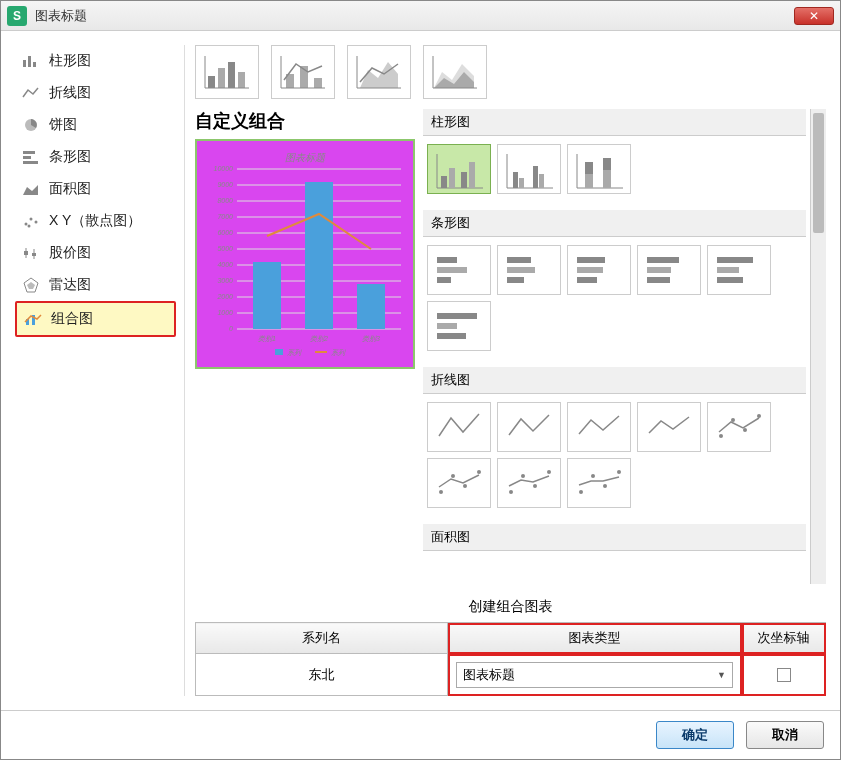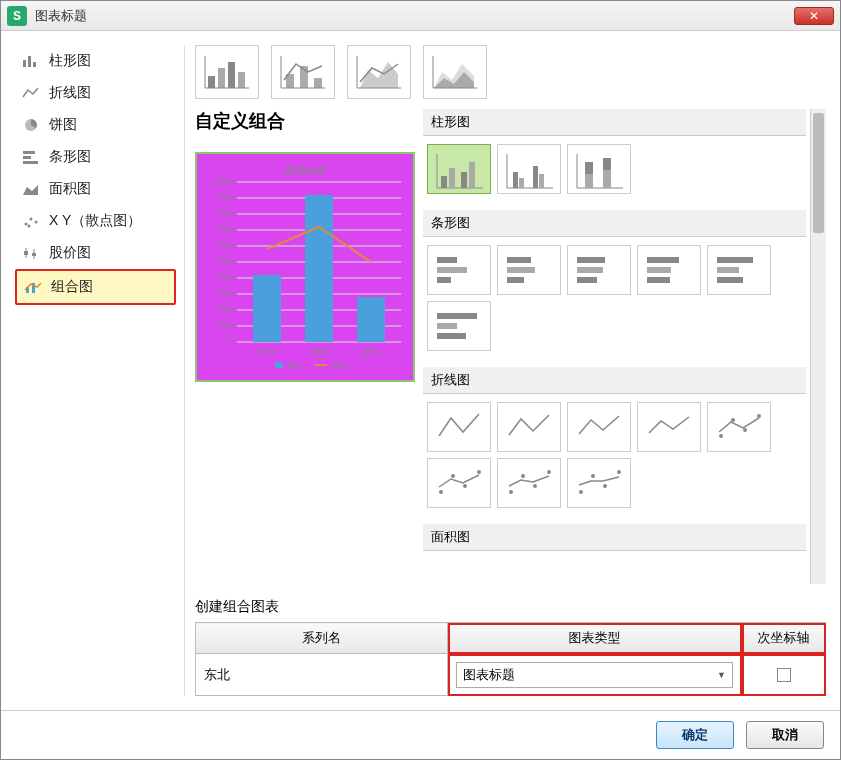--- a/index.html
+++ b/index.html
@@ -20,34 +20,34 @@
 .sidebar-item.selected { background: #fef9c3; border: 2px solid #d22; border-radius: 2px; }
 
 .main { flex: 1; display: flex; flex-direction: column; overflow: hidden; }
 
 .thumb-row { display: flex; gap: 12px; margin-bottom: 10px; }
 .thumb { width: 64px; height: 54px; border: 1px solid #ccc; background: #fff; display: flex; align-items: center; justify-content: center; }
 
 .content-split { flex: 1; display: flex; gap: 8px; overflow: hidden; }
 
 .left-col { width: 220px; display: flex; flex-direction: column; }
-.section-title { font-size: 18px; font-weight: bold; margin-bottom: 19px; }
+.section-title { font-size: 18px; font-weight: bold; margin-bottom: 6px; }
 .preview { flex: 0 0 auto; border: 2px solid #8cc76c; background: #d946ef; padding: 8px; height: 230px; font-style: italic; }
 
 .right-col { flex: 1; display: flex; overflow: hidden; }
 .gallery-scroll { flex: 1; overflow-y: auto; padding-right: 4px; }
 .gallery-cat { margin-bottom: 8px; }
 .gallery-cat-header { background: #f0f0f0; padding: 4px 8px; font-size: 13px; border-bottom: 1px solid #ccc; }
 .gallery-items { display: flex; flex-wrap: wrap; gap: 6px; padding: 8px 4px; }
 .gallery-item { width: 64px; height: 50px; border: 1px solid #ccc; background: #fff; cursor: pointer; display: flex; align-items: center; justify-content: center; }
 .gallery-item.selected { background: #c8e8a8; border: 1px solid #7ab050; }
 .vscroll-track { width: 16px; background: #eee; border-left: 1px solid #ccc; position: relative; }
 .vscroll-thumb { position: absolute; left: 2px; right: 2px; top: 4px; height: 120px; background: #bbb; border-radius: 2px; }
 
-.combo-section { margin-top: 14px; }
+.combo-section { margin-top: 14px; text-align: center; }
 .combo-label { font-size: 14px; margin-bottom: 6px; }
 .combo-table { width: 100%; border-collapse: collapse; }
 .combo-table th { background: linear-gradient(#fafafa,#e8e8e8); border: 1px solid #bbb; padding: 6px; font-weight: normal; font-size: 13px; }
 .combo-table td { border: 1px solid #bbb; padding: 4px 8px; font-size: 13px; height: 42px; }
 .select-box { width: 100%; border: 1px solid #aaa; padding: 3px 6px; background: #fff; display: flex; justify-content: space-between; align-items: center; cursor: pointer; }
 .select-box .caret { font-size: 9px; color: #555; }
 .check { width: 14px; height: 14px; border: 1px solid #888; background: #fff; display: inline-block; vertical-align: middle; position: relative; }
 .check.checked::after { content: "✓"; position: absolute; top: -3px; left: 1px; color: #3a6bd4; font-size: 12px; }
 .hl-cell { outline: 2px solid #d22; outline-offset: -2px; }
 
@@ -131,20 +131,29 @@
         <div class="sidebar-item">
           <span class="icon">
             <svg width="18" height="14">
               <line x1="4" y1="2" x2="4" y2="12" stroke="#888"></line>
               <rect x="2" y="5" width="4" height="4" fill="#888"></rect>
               <line x1="12" y1="3" x2="12" y2="13" stroke="#888"></line>
               <rect x="10" y="7" width="4" height="3" fill="#888"></rect>
             </svg>
           </span>
           <span>股价图</span>
+        </div>
+        <div class="sidebar-item">
+          <span class="icon">
+            <svg width="16" height="16">
+              <polygon points="8,1 15,6 12,15 4,15 1,6" fill="none" stroke="#888"></polygon>
+              <polygon points="8,5 12,8 10,12 6,12 4,8" fill="#bbb"></polygon>
+            </svg>
+          </span>
+          <span>雷达图</span>
         </div>
         <div class="sidebar-item selected">
           <span class="icon">
             <svg width="18" height="14">
               <rect x="2" y="7" width="3" height="6" fill="#4aa0dc"></rect>
               <rect x="8" y="3" width="3" height="10" fill="#4aa0dc"></rect>
               <polyline points="1,10 7,4 13,7 17,3" stroke="#e08a3c" fill="none" stroke-width="1.5"></polyline>
             </svg>
           </span>
           <span>组合图</span>

